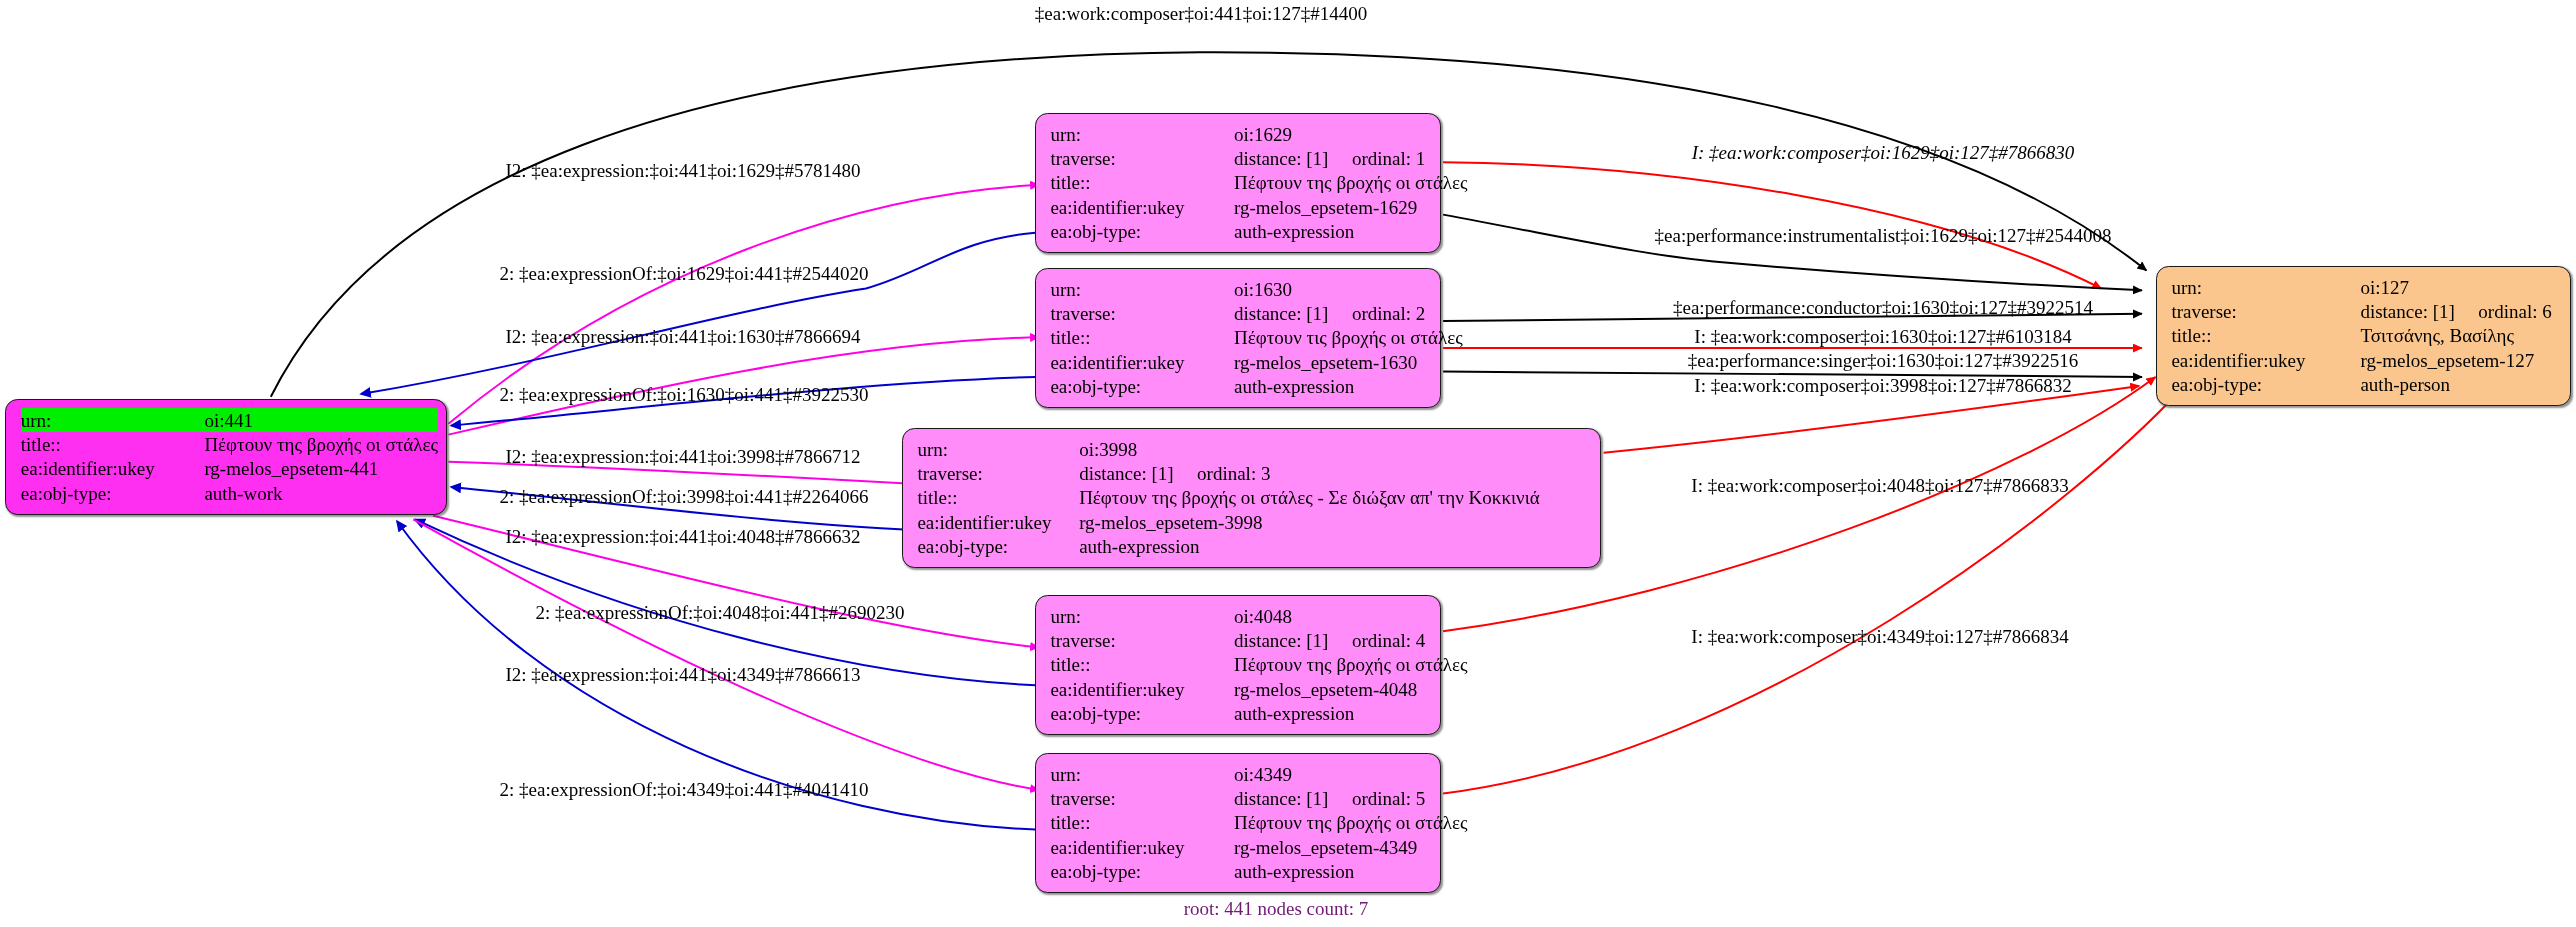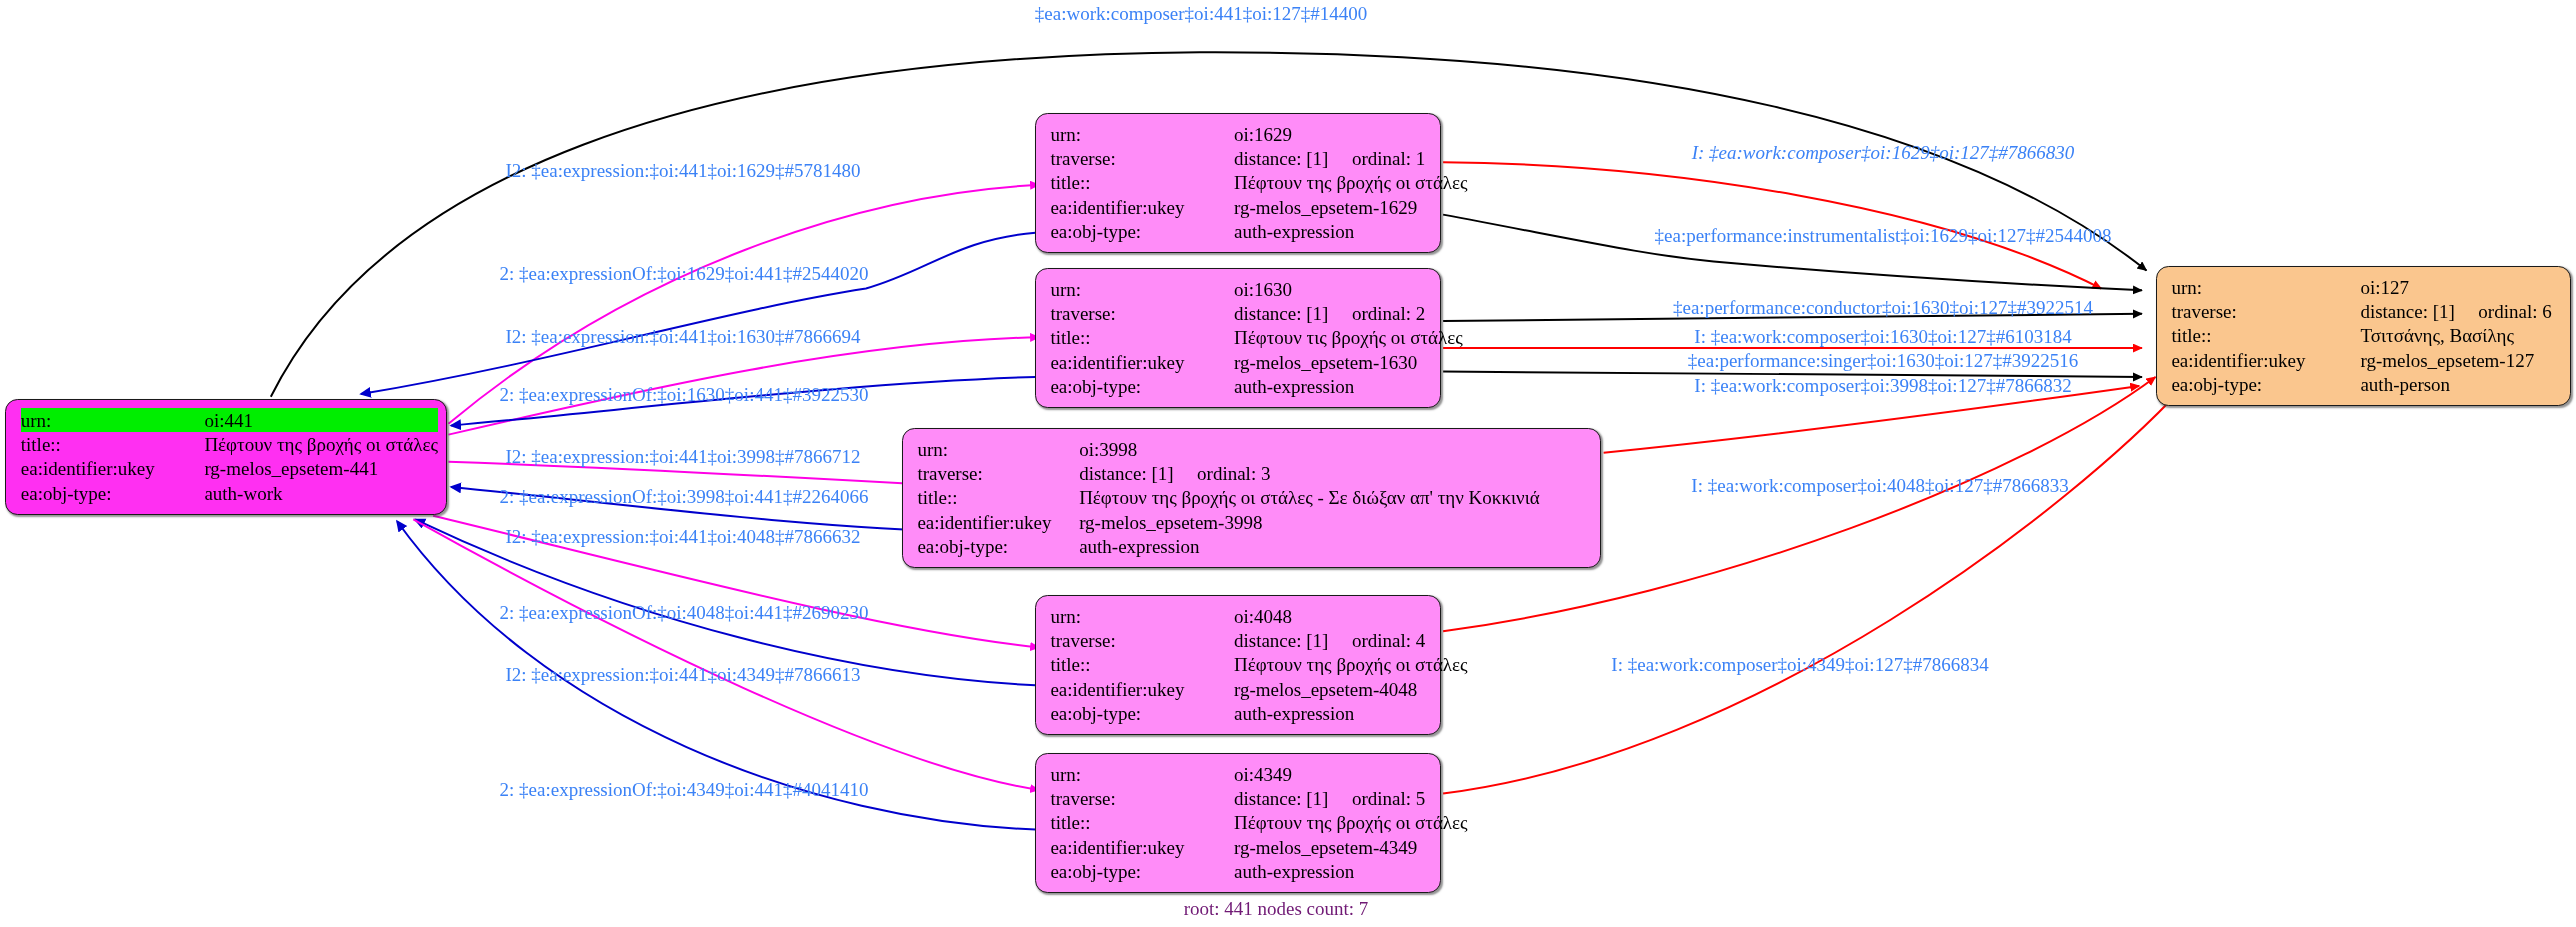--- a/index.html
+++ b/index.html
@@ -53,21 +53,21 @@
 
   
   .node.work  td.k { min-width: 171px; }
   .node.expr  td.k { min-width: 171px; }
   .node.person td.k { min-width: 171px; }
   .node.wide  td.k { min-width: 133px; }
 
   .edge-label {
     position: absolute;
     font-size: 19px;
-    color: #3b82f6;
+    color: #000000;
     white-space: nowrap;
     transform: translate(-50%, -50%);
     line-height: 1;
   }
   .footer-label {
     position: absolute;
     font-size: 19px;
     color: #701a75;
     white-space: nowrap;
     transform: translate(-50%, -50%);
@@ -320,28 +320,28 @@
   </div>
 
   <div class="edge-label" style="left:1201px; top:12.6px;">‡ea:work:composer‡oi:441‡oi:127‡#14400</div>
   <div class="edge-label" style="left:683px;  top:170px;">I2: ‡ea:expression:‡oi:441‡oi:1629‡#5781480</div>
   <div class="edge-label" style="left:684px;  top:273px;">2: ‡ea:expressionOf:‡oi:1629‡oi:441‡#2544020</div>
   <div class="edge-label" style="left:683px;  top:336px;">I2: ‡ea:expression:‡oi:441‡oi:1630‡#7866694</div>
   <div class="edge-label" style="left:684px;  top:394px;">2: ‡ea:expressionOf:‡oi:1630‡oi:441‡#3922530</div>
   <div class="edge-label" style="left:683px;  top:456px;">I2: ‡ea:expression:‡oi:441‡oi:3998‡#7866712</div>
   <div class="edge-label" style="left:684px;  top:496px;">2: ‡ea:expressionOf:‡oi:3998‡oi:441‡#2264066</div>
   <div class="edge-label" style="left:683px;  top:536px;">I2: ‡ea:expression:‡oi:441‡oi:4048‡#7866632</div>
-  <div class="edge-label" style="left:684px;  top:612px;">2: ‡ea:expressionOf:‡oi:4048‡oi:441‡#2690230</div>
+  <div class="edge-label" style="left:720px;  top:612px;">2: ‡ea:expressionOf:‡oi:4048‡oi:441‡#2690230</div>
   <div class="edge-label" style="left:683px;  top:674px;">I2: ‡ea:expression:‡oi:441‡oi:4349‡#7866613</div>
   <div class="edge-label" style="left:684px;  top:789px;">2: ‡ea:expressionOf:‡oi:4349‡oi:441‡#4041410</div>
   <div class="edge-label" style="left:1883px; top:152px;font-style:italic;">I: ‡ea:work:composer‡oi:1629‡oi:127‡#7866830</div>
   <div class="edge-label" style="left:1883px; top:235px;">‡ea:performance:instrumentalist‡oi:1629‡oi:127‡#2544008</div>
   <div class="edge-label" style="left:1883px; top:307px;">‡ea:performance:conductor‡oi:1630‡oi:127‡#3922514</div>
   <div class="edge-label" style="left:1883px; top:336px;">I: ‡ea:work:composer‡oi:1630‡oi:127‡#6103184</div>
   <div class="edge-label" style="left:1883px; top:360px;">‡ea:performance:singer‡oi:1630‡oi:127‡#3922516</div>
   <div class="edge-label" style="left:1883px; top:385px;">I: ‡ea:work:composer‡oi:3998‡oi:127‡#7866832</div>
   <div class="edge-label" style="left:1880px; top:485px;">I: ‡ea:work:composer‡oi:4048‡oi:127‡#7866833</div>
-  <div class="edge-label" style="left:1800px; top:636px;margin-top:28px;">I: ‡ea:work:composer‡oi:4349‡oi:127‡#7866834</div>
+  <div class="edge-label" style="left:1880px; top:636px;">I: ‡ea:work:composer‡oi:4349‡oi:127‡#7866834</div>
 
   <div class="footer-label" style="left:1276px; top:909px;">root: 441 nodes count: 7</div>
 
 </div>
 
 
 </body></html>

